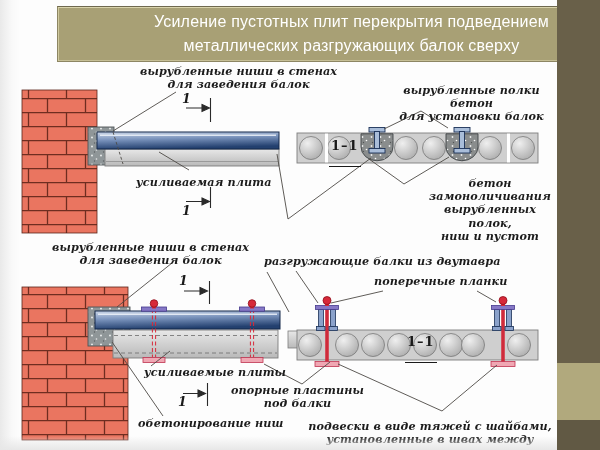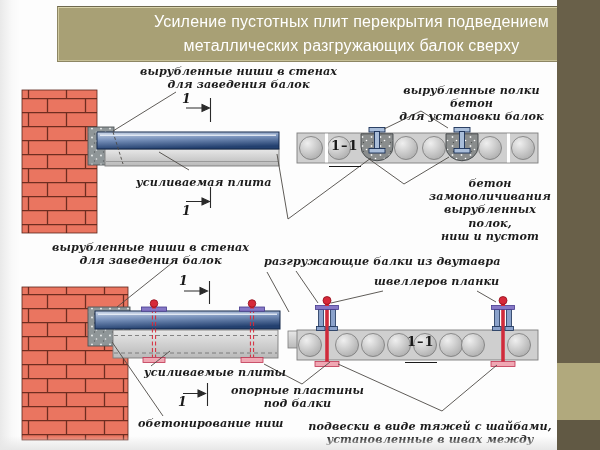--- a/index.html
+++ b/index.html
@@ -202,21 +202,21 @@
 для заведения балок</div>
   <div class="lbl" style="left:386px;top:84px;">вырубленные полки бетон
 для установки балок</div>
   <div class="lbl" style="left:136px;top:152px;margin-top:24px;">усиливаемая плита</div>
   <div class="lbl" style="left:399px;top:177px;margin-left:24px;">бетон замоноличивания
 вырубленных полок,
 ниш и пустот</div>
   <div class="lbl" style="left:264px;top:219px;margin-top:36px;">разгружающие балки из двутавра</div>
   <div class="lbl" style="left:52px;top:241px;">вырубленные ниши в стенах
 для заведения балок</div>
-  <div class="lbl" style="left:374px;top:275px;">швеллеров планки</div>
+  <div class="lbl" style="left:374px;top:275px;">поперечные планки</div>
   <div class="lbl" style="left:144px;top:366px;">усиливаемые плиты</div>
   <div class="lbl" style="left:231px;top:384px;">опорные пластины
 под балки</div>
   <div class="lbl" style="left:138px;top:417px;">обетонирование ниш</div>
   <div class="lbl" style="left:303px;top:420px;">подвески в виде тяжей с шайбами,
 установленные в швах между плитами</div>
 
   <div class="cutnum" style="left:182px;top:93px;">1</div>
   <div class="cutnum" style="left:182px;top:205px;">1</div>
   <div class="cutnum" style="left:179px;top:275px;">1</div>

